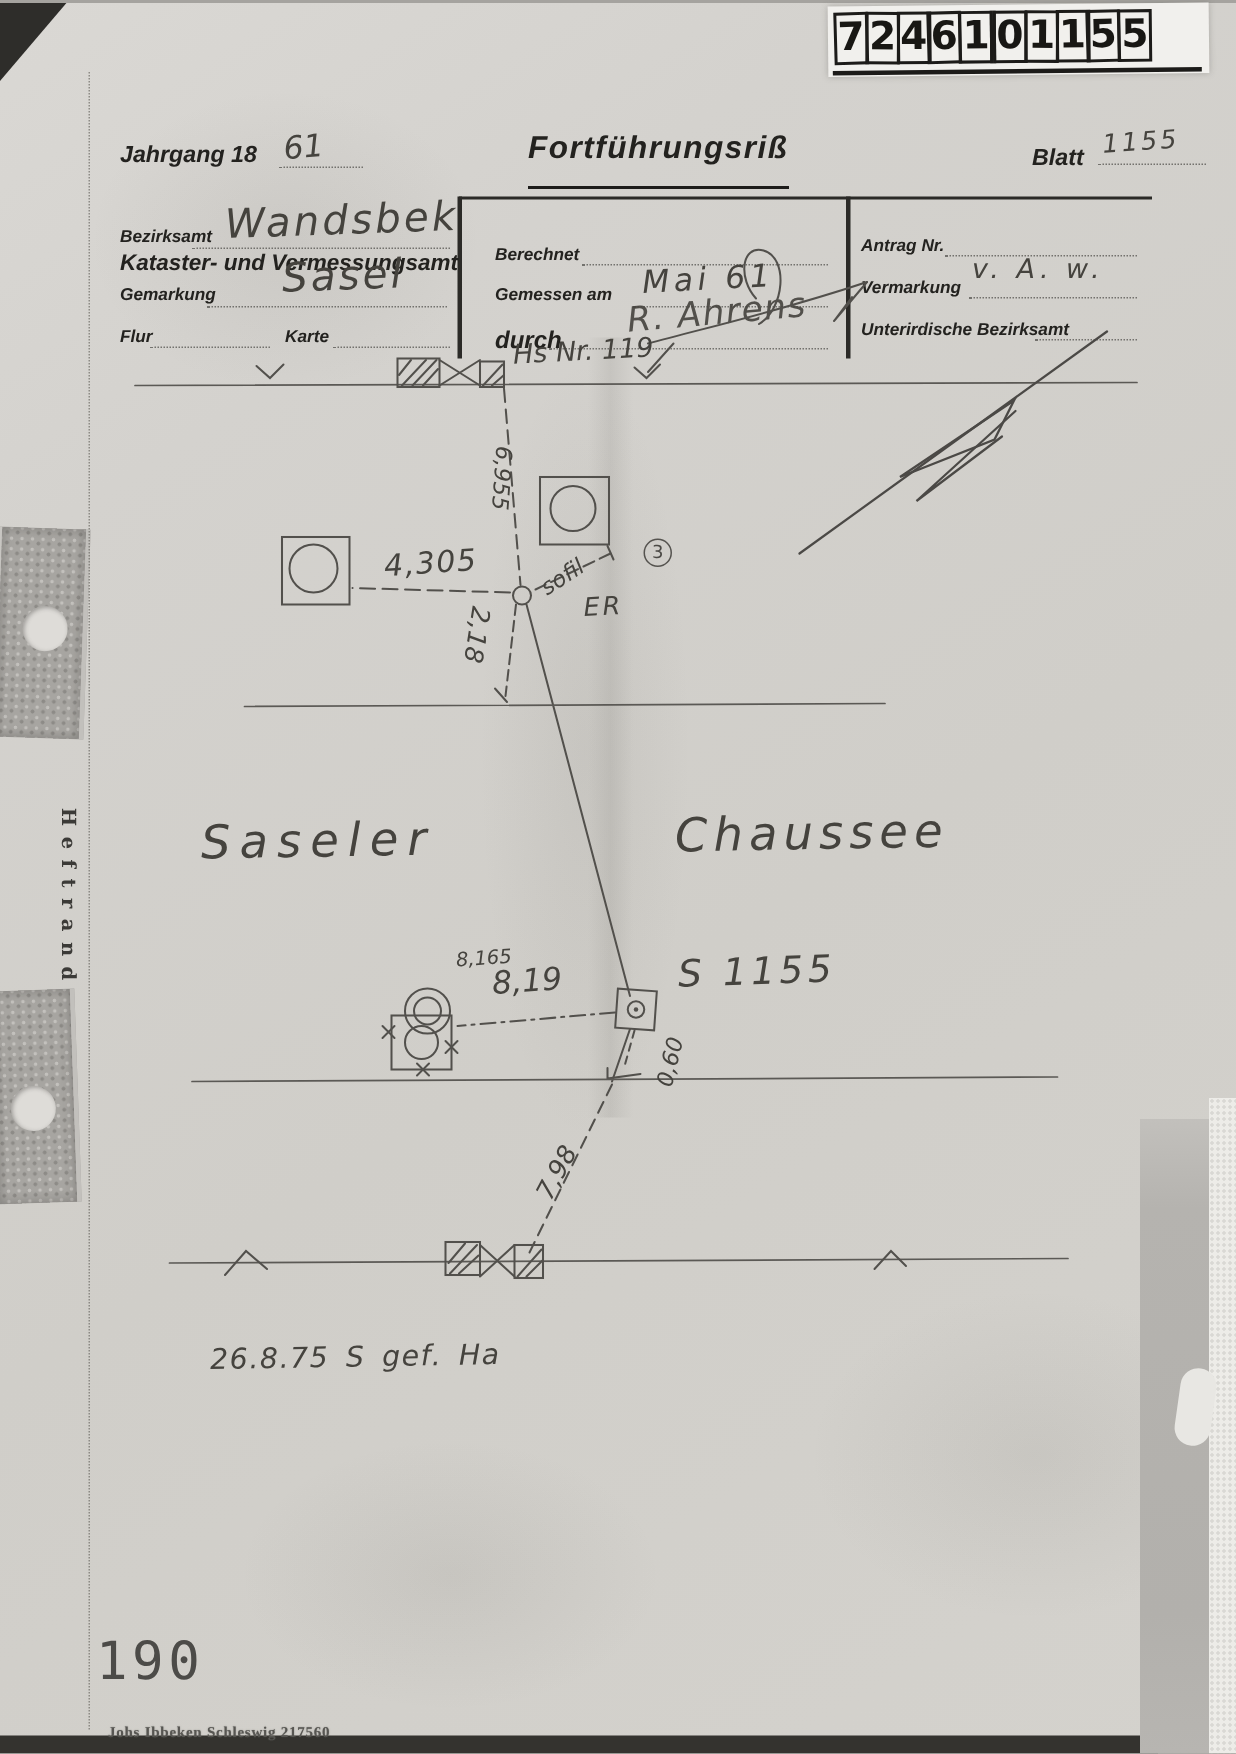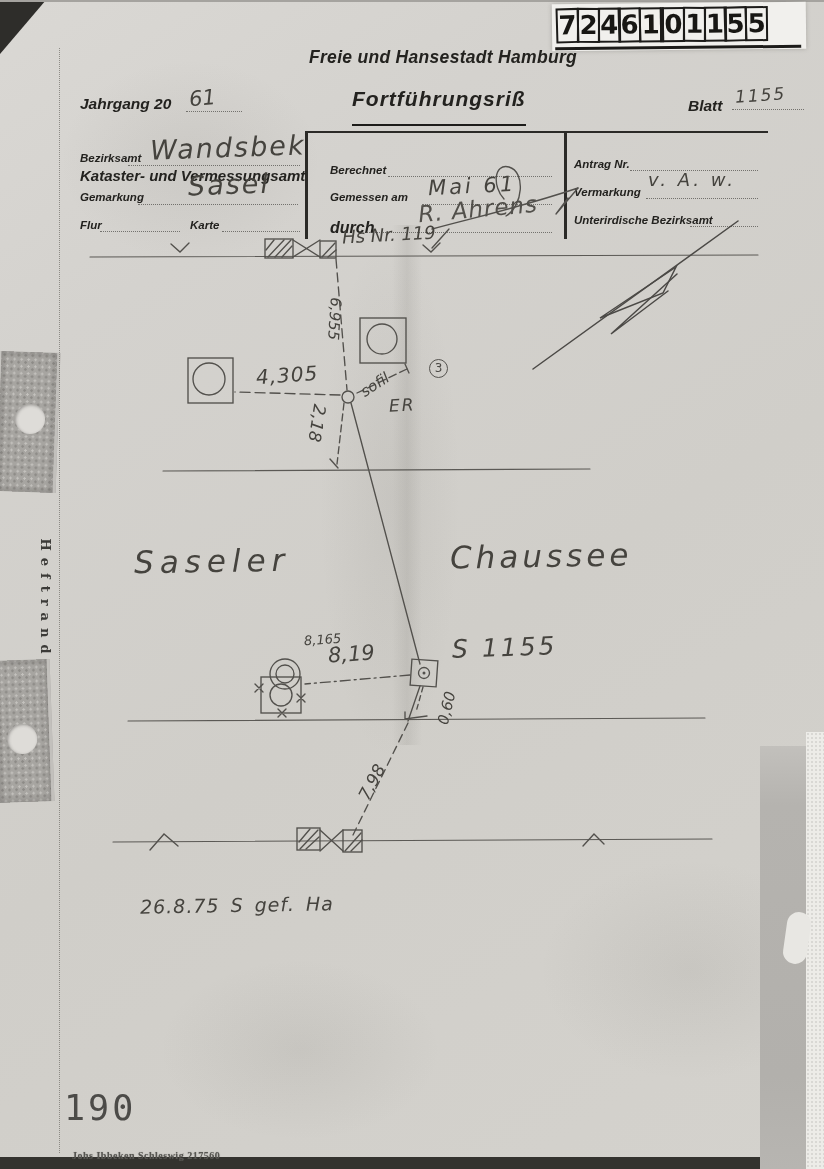--- a/index.html
+++ b/index.html
@@ -80,22 +80,21 @@
       <div class="celldiv"></div>
       <div class="cell">0</div>
       <div class="cell" style="transform:rotate(1deg)">1</div>
       <div class="cell">1</div>
       <div class="cell" style="transform:rotate(-1deg)">5</div>
       <div class="cell">5</div>
     </div>
     <div class="stampline"></div>
   </div>
 
-  <div class="abs print" style="left:309px;top:47px;font-size:17.5px;letter-spacing:.3px">Freie und Hansestadt Hamburg</div>
-  <div class="abs print" style="left:80px;top:95px;font-size:15.5px">Jahrgang 20</div>
+  <div class="abs print" style="left:80px;top:95px;font-size:15.5px">Jahrgang 18</div>
   <div class="abs hw" style="left:189px;top:86px;font-size:21px;transform:rotate(-5deg)">61</div>
   <div class="abs leader" style="left:186px;top:111px;width:56px"></div>
   <div class="abs print" style="left:352px;top:87px;font-size:21px;border-bottom:2.4px solid #1d1c1a;padding-bottom:13px;letter-spacing:1px">Fortführungsriß</div>
   <div class="abs print" style="left:688px;top:97px;font-size:15.5px">Blatt</div>
   <div class="abs hw" style="left:735px;top:85px;font-size:17px;letter-spacing:2px;transform:rotate(-4deg)">1155</div>
   <div class="abs leader" style="left:732px;top:109px;width:72px"></div>
 
   <div class="abs hbar" style="left:306px;top:131px;width:462px"></div>
   <div class="abs vbar" style="left:305px;top:131px;height:108px"></div>
   <div class="abs vbar" style="left:564px;top:131px;height:108px"></div>

